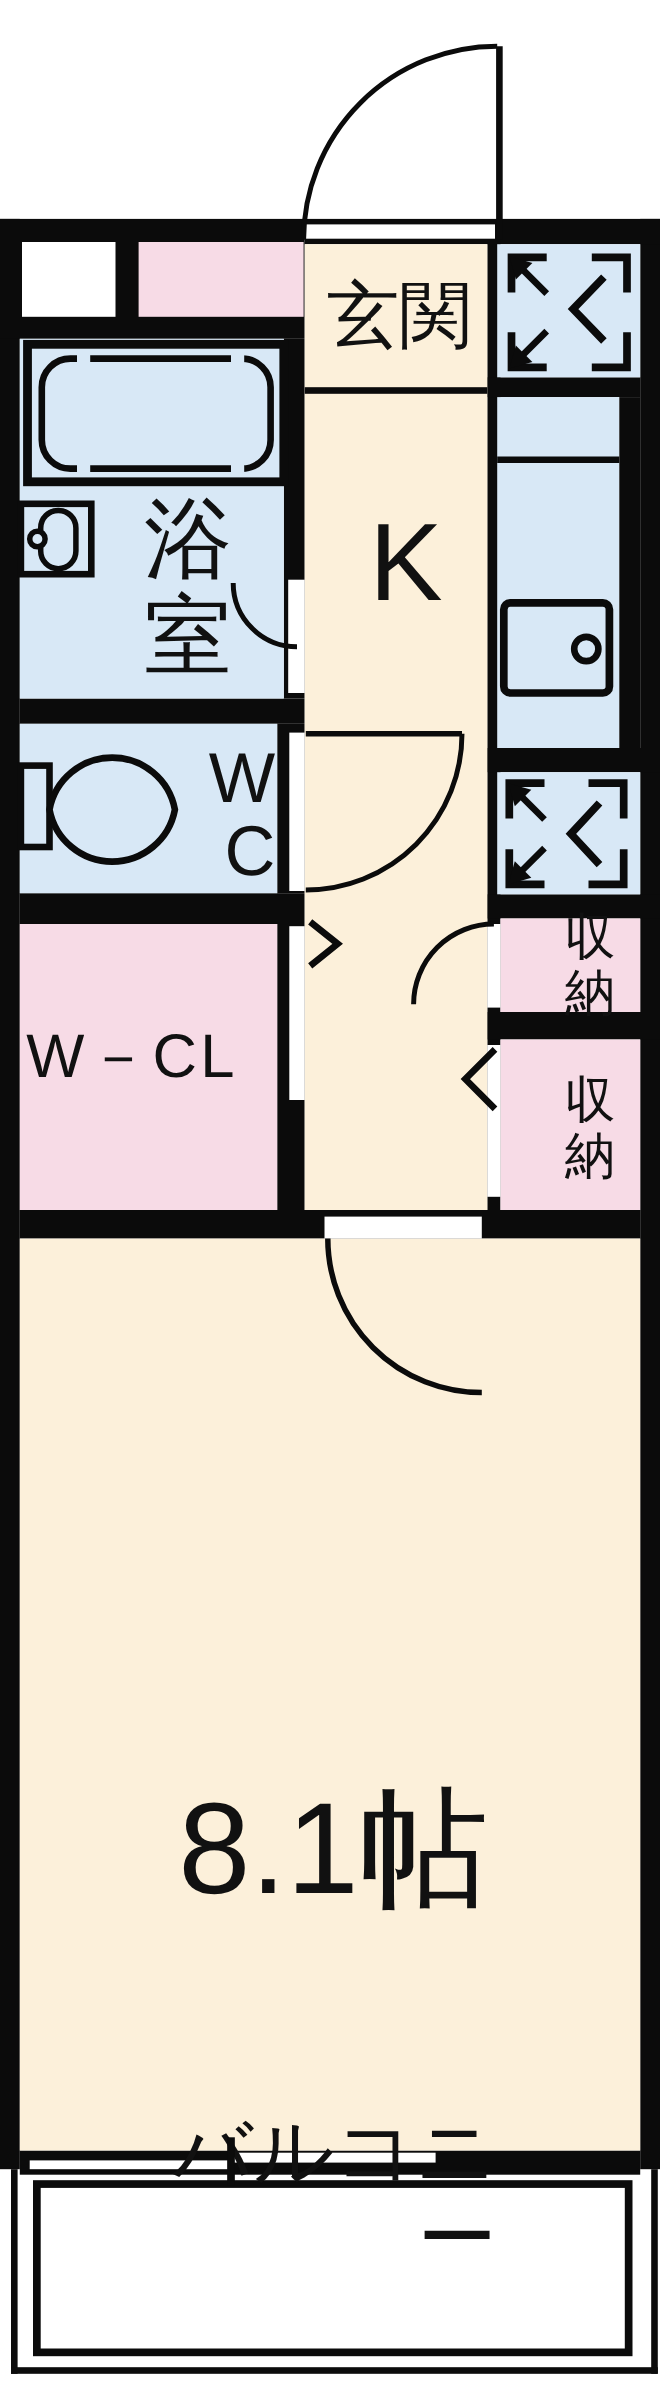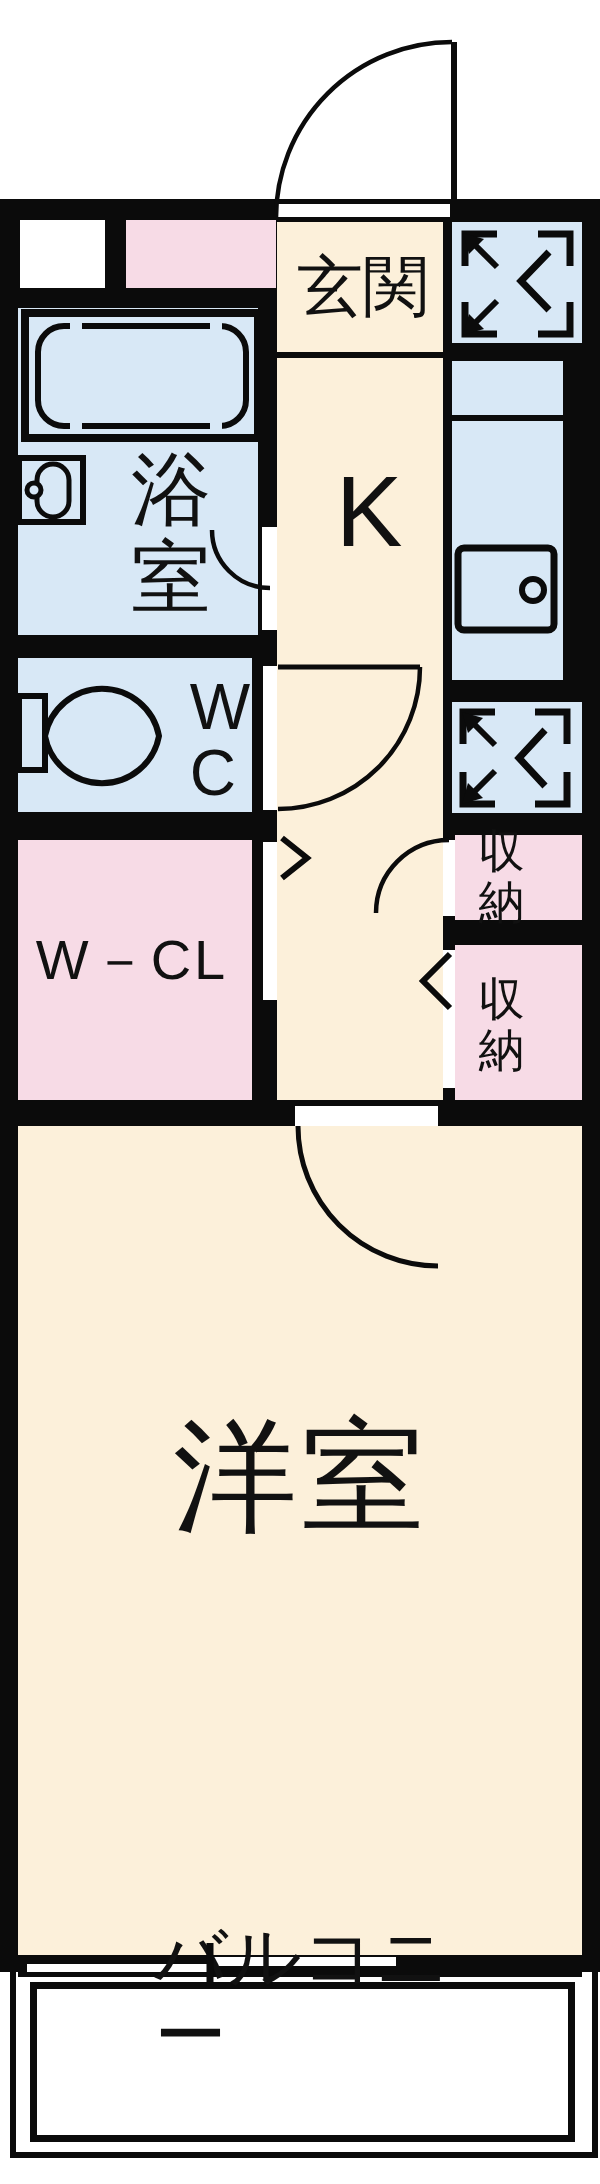--- a/index.html
+++ b/index.html
@@ -6,21 +6,21 @@
   .plan{position:relative;width:600px;height:2184px;background:#ffffff;overflow:hidden;
         font-family:"Liberation Sans","DejaVu Sans",sans-serif;}
   .r{position:absolute;}
   .wall{background:var(--wall,#0b0b0b);}
   .gap{background:#ffffff;}
   .cream{background:var(--cream,#fcf0da);}
   .blue{background:var(--blue,#d8e8f6);}
   .pink{background:var(--pink,#f7dbe6);}
   .whitebox{background:#ffffff;}
   .lbl{position:absolute;transform:translate(-50%,-50%);color:var(--ink,#111111);
-       white-space:pre-line;text-align:left;line-height:1.1;}
+       white-space:pre-line;text-align:right;line-height:1.1;}
   .overlay{position:absolute;left:0;top:0;pointer-events:none;}
   .balcony-inner{position:absolute;background:#ffffff;border:7px solid var(--wall,#0b0b0b);box-sizing:border-box;}
 </style>
 </head>
 <body>
 
 <div class="plan">
 
   <div class="r wall" style="left:0;top:199;left:0px;top:199px;width:18px;height:1773px;"></div>
   <div class="r wall" style="left:582px;top:199px;width:18px;height:1773px;"></div>
@@ -69,24 +69,24 @@
   <div class="r wall" style="left:10px;top:1972px;width:6px;height:186px;"></div>
   <div class="r wall" style="left:592px;top:1972px;width:6px;height:186px;"></div>
   <div class="r wall" style="left:10px;top:2152px;width:588px;height:6px;"></div>
 
   <div class="lbl" style="left:363px;top:286px;font-size:66px;">玄関</div>
   <div class="lbl" style="left:369px;top:511px;font-size:100px;">K</div>
   <div class="lbl" style="left:171px;top:534px;font-size:80px;line-height:88px;">浴
 室</div>
   <div class="lbl" style="left:220px;top:740px;font-size:64px;line-height:66px;">W
 C</div>
-  <div class="lbl" style="left:132px;top:960px;font-size:56px;letter-spacing:3px;">W－CL</div>
+  <div class="lbl" style="left:120px;top:960px;font-size:56px;letter-spacing:3px;">W－CL</div>
   <div class="lbl" style="left:519px;top:877px;font-size:46px;">収納</div>
   <div class="lbl" style="left:519px;top:1025px;font-size:46px;">収納</div>
-  <div class="lbl" style="left:301px;top:1476px;font-size:124px;letter-spacing:4px;">洋室</div>
+  <div class="lbl" style="left:303px;top:1682px;font-size:118px;">8.1帖</div>
   <div class="lbl" style="left:303px;top:1996px;font-size:72px;">バルコニー</div>
 
   <svg class="overlay" width="600" height="2184" viewBox="0 0 600 2184">
     <g fill="none" stroke="#0b0b0b">
 
       <line x1="454" y1="42" x2="454" y2="218" stroke-width="6"></line>
       <path d="M 452 42 A 176 176 0 0 0 276 218" stroke-width="4.5"></path>
 
       <path d="M 212 530 A 58 58 0 0 0 270 588" stroke-width="4.5"></path>
 

